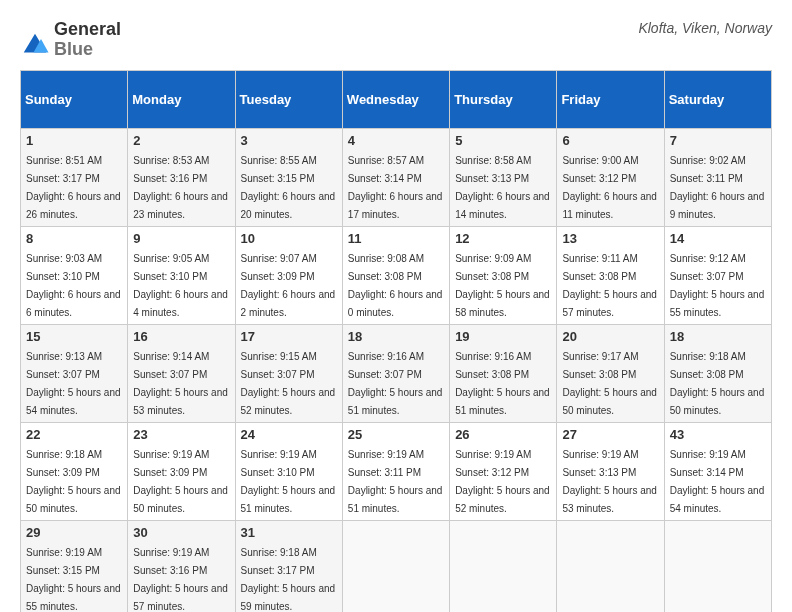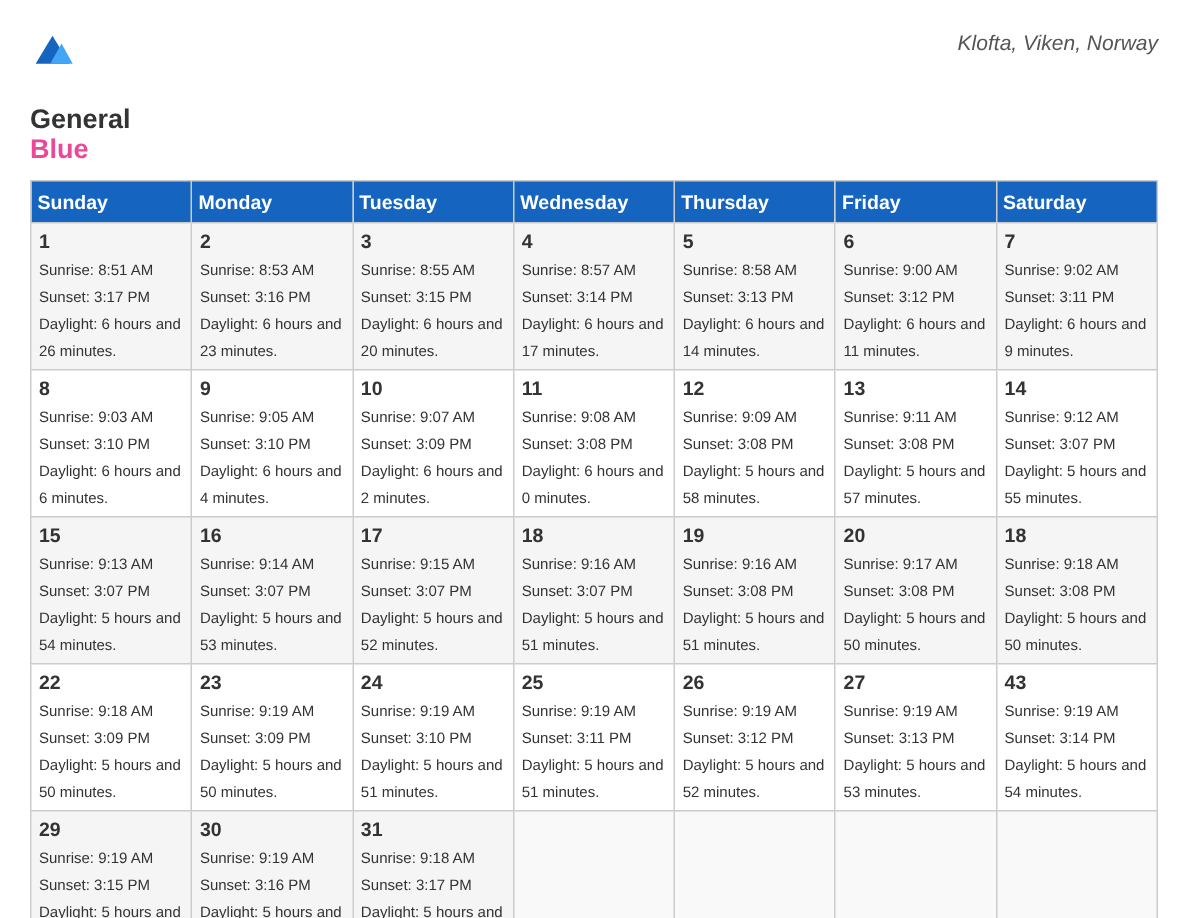--- a/index.html
+++ b/index.html
@@ -11,38 +11,37 @@
       padding: 20px;
     }
     .header {
       display: flex;
       justify-content: space-between;
       align-items: flex-start;
       margin-bottom: 10px;
     }
     .logo {
       display: flex;
-      align-items: flex-start;
-      gap: 20px;
-      flex-direction: column;
+      align-items: flex-end;
+      gap: 4px;
     }
     .logo-text {
       display: flex;
       flex-direction: column;
       line-height: 1.1;
     }
     .logo-general {
       font-size: 18px;
       font-weight: bold;
       color: #333;
     }
     .logo-blue {
       font-size: 18px;
       font-weight: bold;
-      color: #ec4899;
+      color: #737373;
     }
     .logo-icon {
       width: 30px;
       height: 30px;
     }
     .title-section {
       text-align: right;
     }
     .month-title {
       font-size: 32px;
@@ -54,21 +53,21 @@
       color: #555;
       font-style: italic;
     }
     .calendar {
       width: 100%;
       border-collapse: collapse;
     }
     .calendar th {
       background: #1565c0;
       color: #fff;
-      padding: 6px 4px;
+      padding: 21px 4px;
       font-size: 13px;
       font-weight: bold;
       border: 1px solid #ccc;
       text-align: left;
     }
     .calendar td {
       border: 1px solid #ccc;
       padding: 4px 5px;
       vertical-align: top;
       width: 14.28%;

